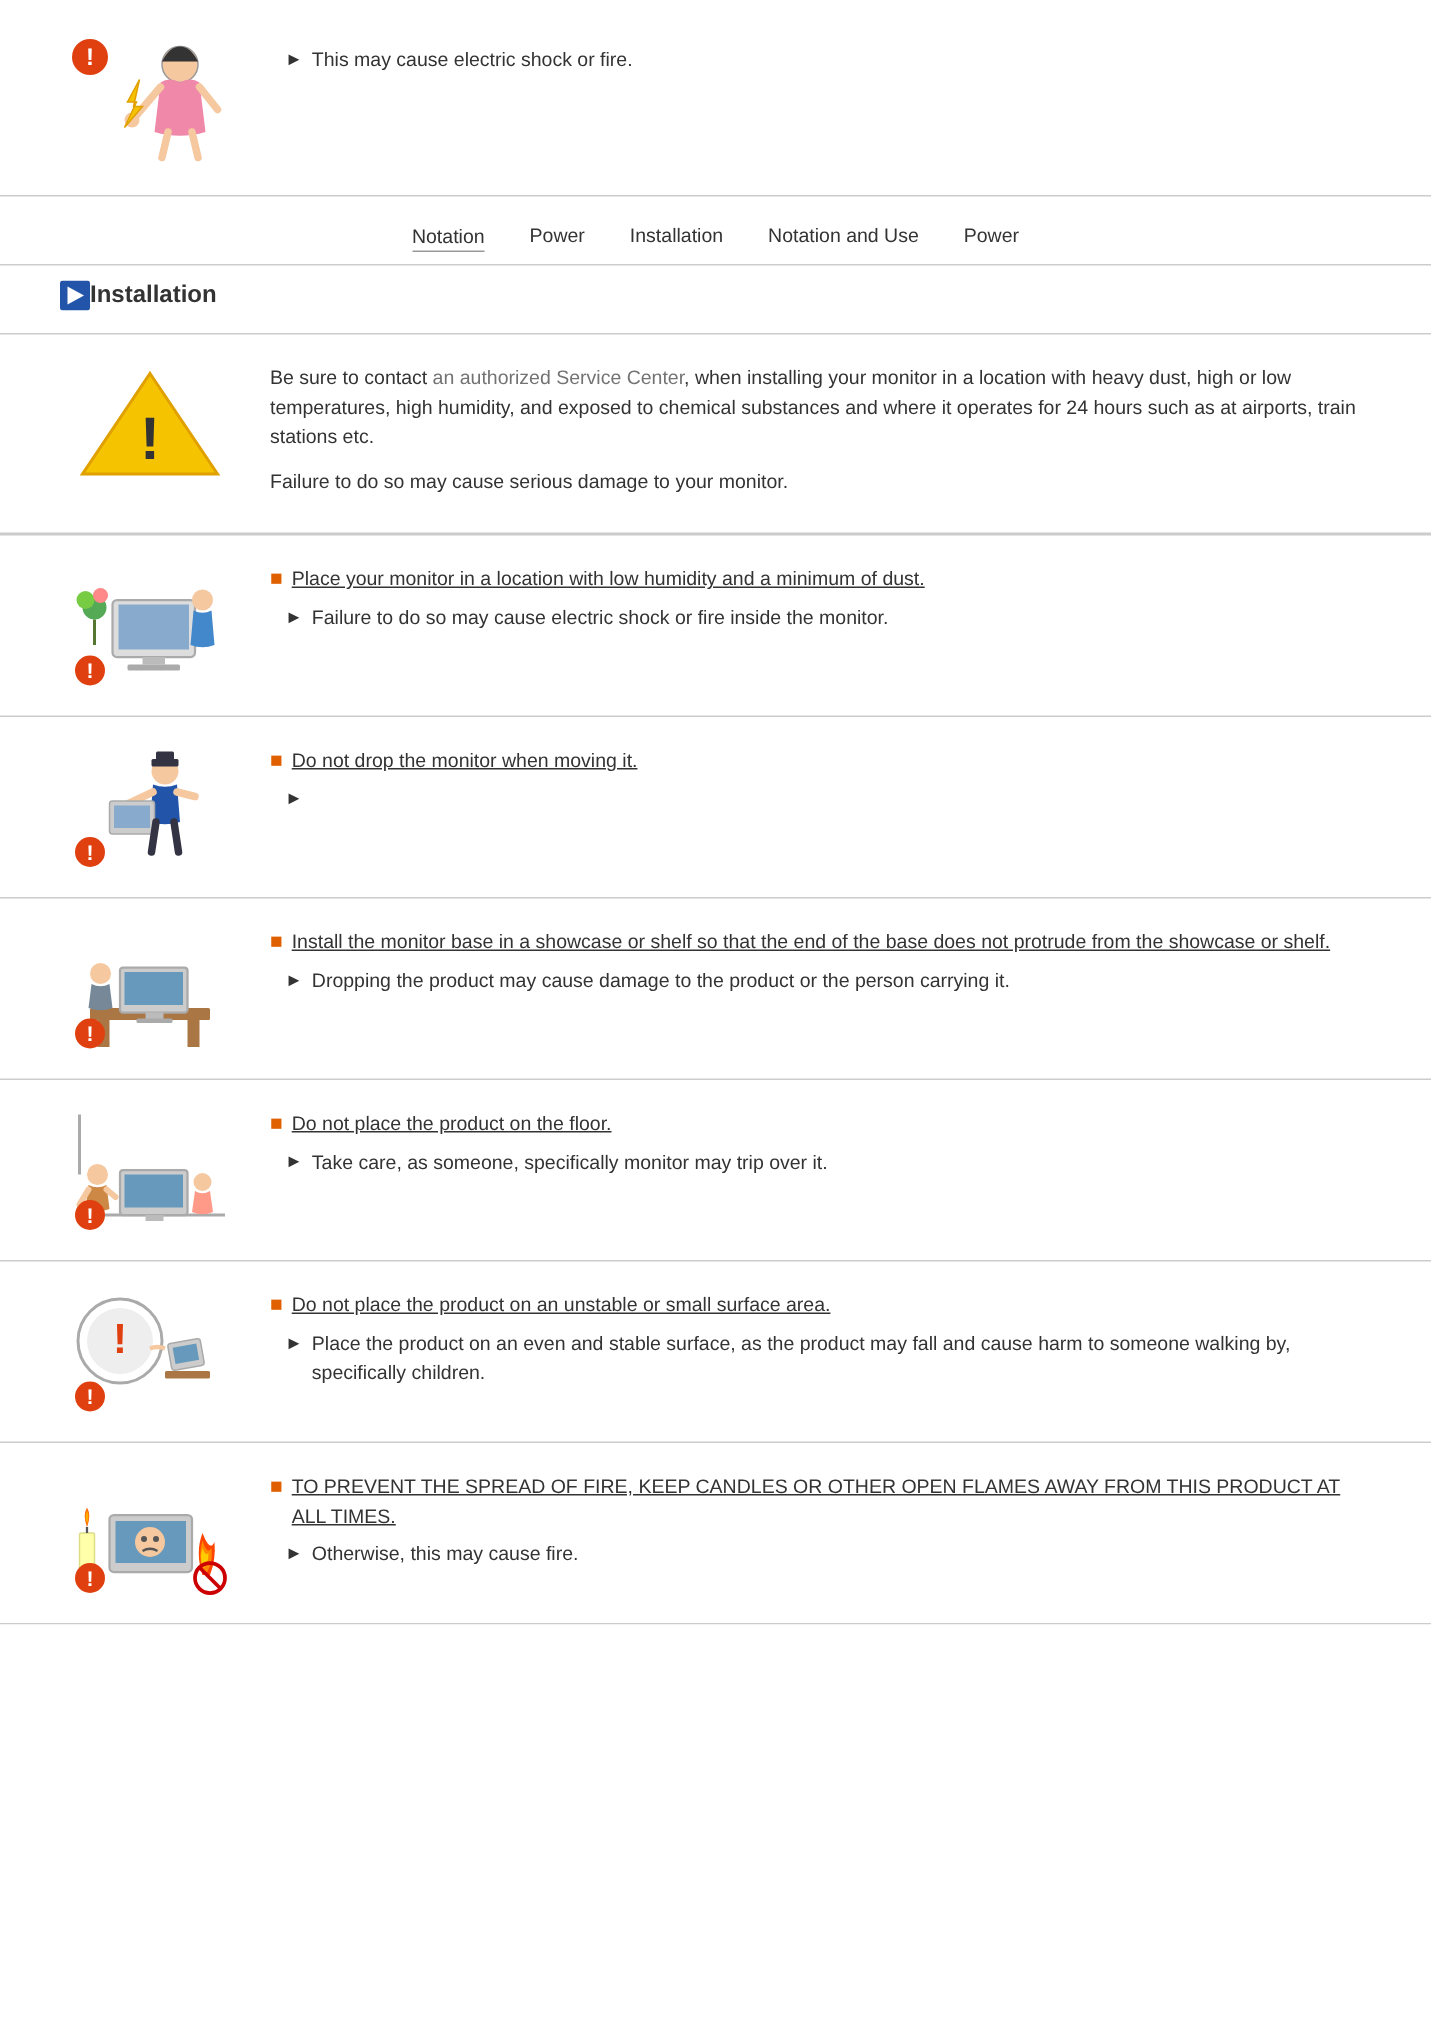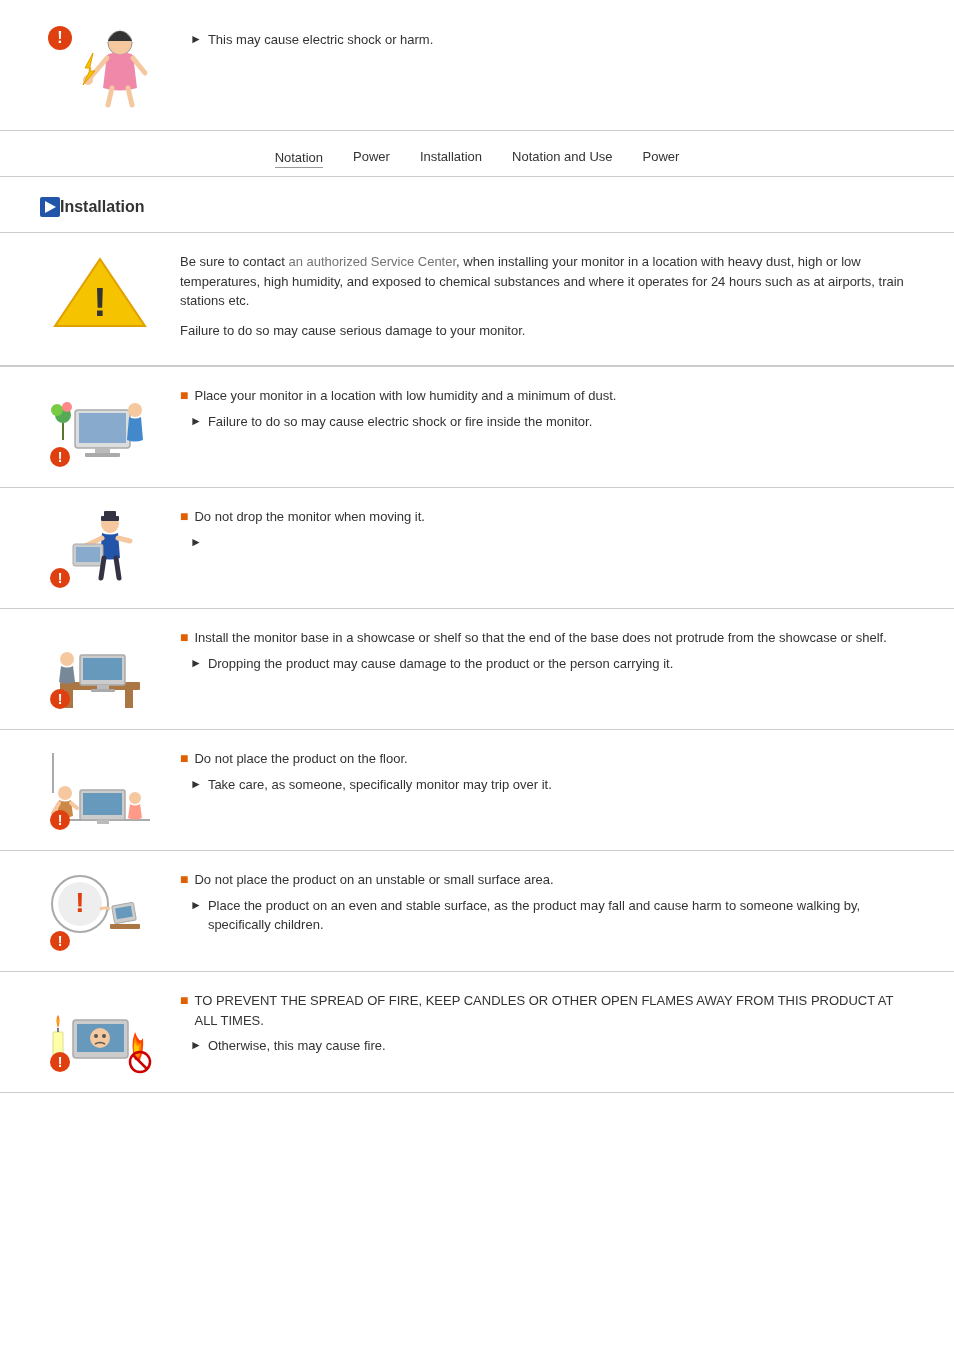--- a/index.html
+++ b/index.html
@@ -20,21 +20,20 @@
     }
 
     
     .nav-tabs {
       display: flex;
       justify-content: center;
       align-items: center;
       padding: 18px 0 8px 0;
       gap: 30px;
       border-bottom: 1px solid #ccc;
-      margin-bottom: 10px;
     }
     .nav-tab {
       font-size: 13px;
       color: #333;
       cursor: pointer;
       padding-bottom: 4px;
       text-decoration: none;
     }
     .nav-tab-underline {
       border-bottom: 1px solid #999;
@@ -112,20 +111,21 @@
     .bullet-orange {
       color: #e06000;
       font-size: 14px;
       margin-right: 6px;
       margin-top: 1px;
       flex-shrink: 0;
     }
     .bullet-text {
       font-size: 13px;
       line-height: 1.5;
+      text-decoration: underline;
     }
 
     .sub-bullet {
       display: flex;
       align-items: flex-start;
       margin-top: 6px;
       margin-left: 10px;
     }
     .sub-arrow {
       color: #333;
@@ -163,21 +163,21 @@
 
       <line x1="67" y1="65" x2="63" y2="82" stroke="#f5c8a0" stroke-width="5" stroke-linecap="round"></line>
       <line x1="83" y1="65" x2="87" y2="82" stroke="#f5c8a0" stroke-width="5" stroke-linecap="round"></line>
 
       <path d="M48 30 L40 45 L46 45 L38 62 L50 48 L44 48 Z" fill="#f5c300" stroke="#e0a000" stroke-width="1"></path>
     </svg>
   </div>
   <div class="row-content">
     <div class="sub-bullet">
       <span class="sub-arrow">►</span>
-      <span class="sub-text">This may cause electric shock or harm.</span>
+      <span class="sub-text">This may cause electric shock or fire.</span>
     </div>
   </div>
 </div>
 
 <div class="nav-tabs">
   <a class="nav-tab nav-tab-underline">Notation</a>
   <a class="nav-tab">Power</a>
   <a class="nav-tab">Installation</a>
   <a class="nav-tab">Notation and Use</a>
   <a class="nav-tab">Power</a>

